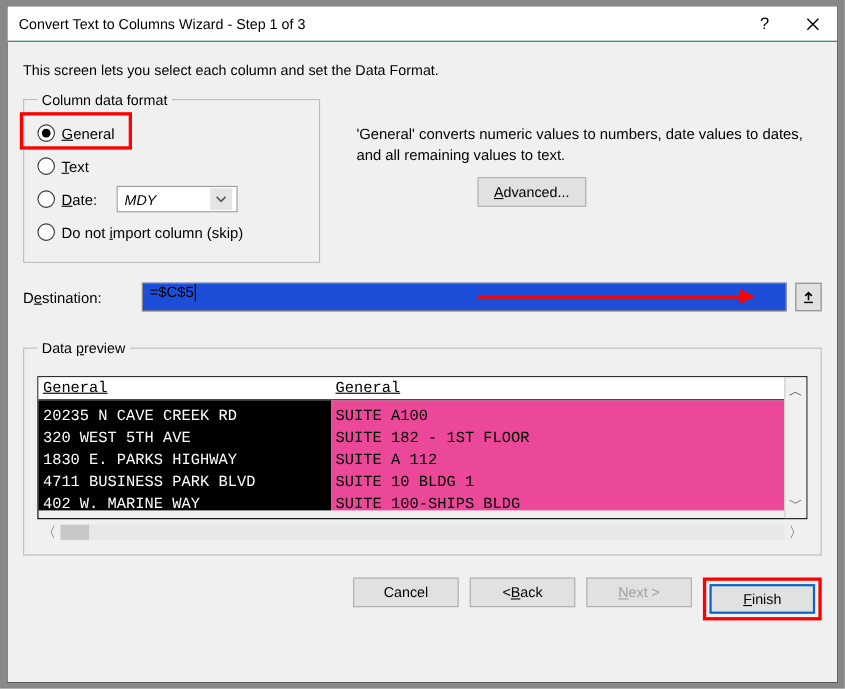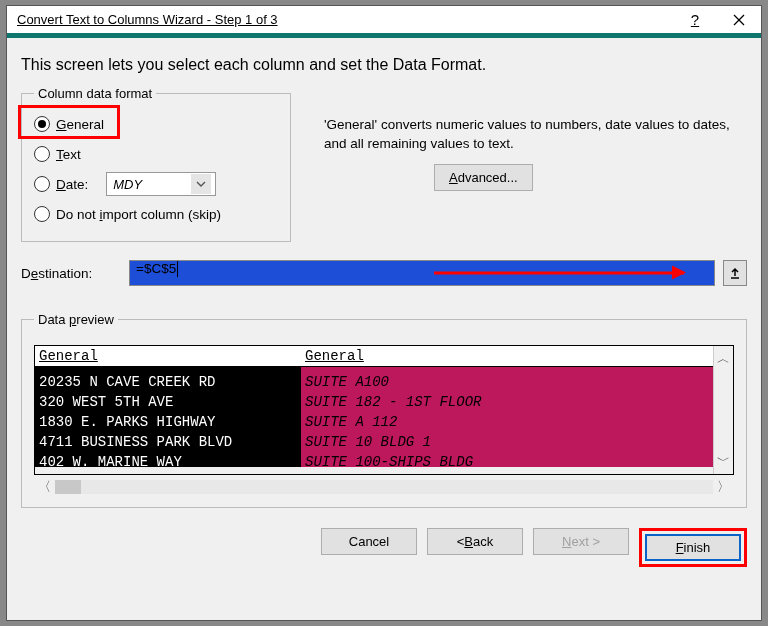--- a/index.html
+++ b/index.html
@@ -16,29 +16,28 @@
   left: 6px; top: 5px;
   width: 756px; height: 616px;
   background: #f0f0f0;
   border: 1px solid #555;
 }
 .titlebar {
   display: flex;
   align-items: center;
   height: 32px;
   background: #fff;
-  border-bottom: 5px solid #0f766e;
+  border-bottom: 1px solid #0f766e;
   padding-left: 10px;
-  text-decoration: underline;
 }
 .titlebar .title { flex: 1; font-size: 13px; color: #000; }
 .tbtn { width: 44px; height: 32px; display: flex; align-items: center; justify-content: center; font-size: 15px; color: #000; }
 .tbtn.close svg { width: 12px; height: 12px; }
 .body { padding: 10px 14px 14px 14px; }
-.subtitle { margin: 8px 0 12px 0; font-size: 16px; }
+.subtitle { margin: 8px 0 12px 0; font-size: 13px; }
 fieldset.cdf {
   border: 1px solid #bbb;
   padding: 8px 12px 12px 12px;
   width: 270px;
   position: relative;
 }
 fieldset legend { font-size: 13px; padding: 0 4px; color: #000; }
 .radio-row { display: flex; align-items: center; height: 30px; gap: 6px; }
 .radio {
   width: 16px; height: 16px; border: 1.5px solid #333; border-radius: 50%;
@@ -114,21 +113,21 @@
 .pv-col.c1 { width: 266px; }
 .pv-col.c2 { flex: 1; }
 .pv-head {
   background: #fff; color: #000;
   border-bottom: 1px solid #000;
   padding: 2px 4px;
   text-decoration: underline;
 }
 .pv-col.c1 .pv-head { background: #fff; }
 .pv-cells.sel { background: #000; color: #fff; }
-.pv-cells.nsel { background: #be185d; color: #000; font-style: italic; }
+.pv-cells.nsel { background: #ec4899; color: #000; }
 .pv-cell { padding: 7px 4px; white-space: pre; height: 20px; }
 .pv-vscroll {
   width: 20px; background: #f0f0f0; border-left: 1px solid #ccc;
   display: flex; flex-direction: column; justify-content: space-between;
   align-items: center; padding: 4px 0;
 }
 .pv-hscroll {
   height: 20px; background: #f0f0f0;
   display: flex; justify-content: space-between; align-items: center;
   padding: 0 4px; margin-top: 2px;

